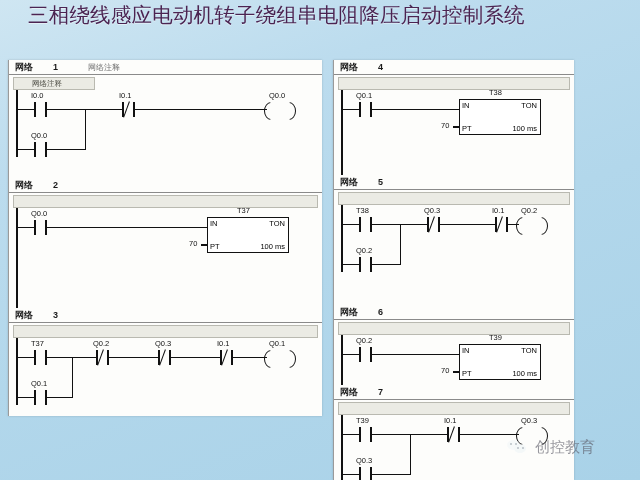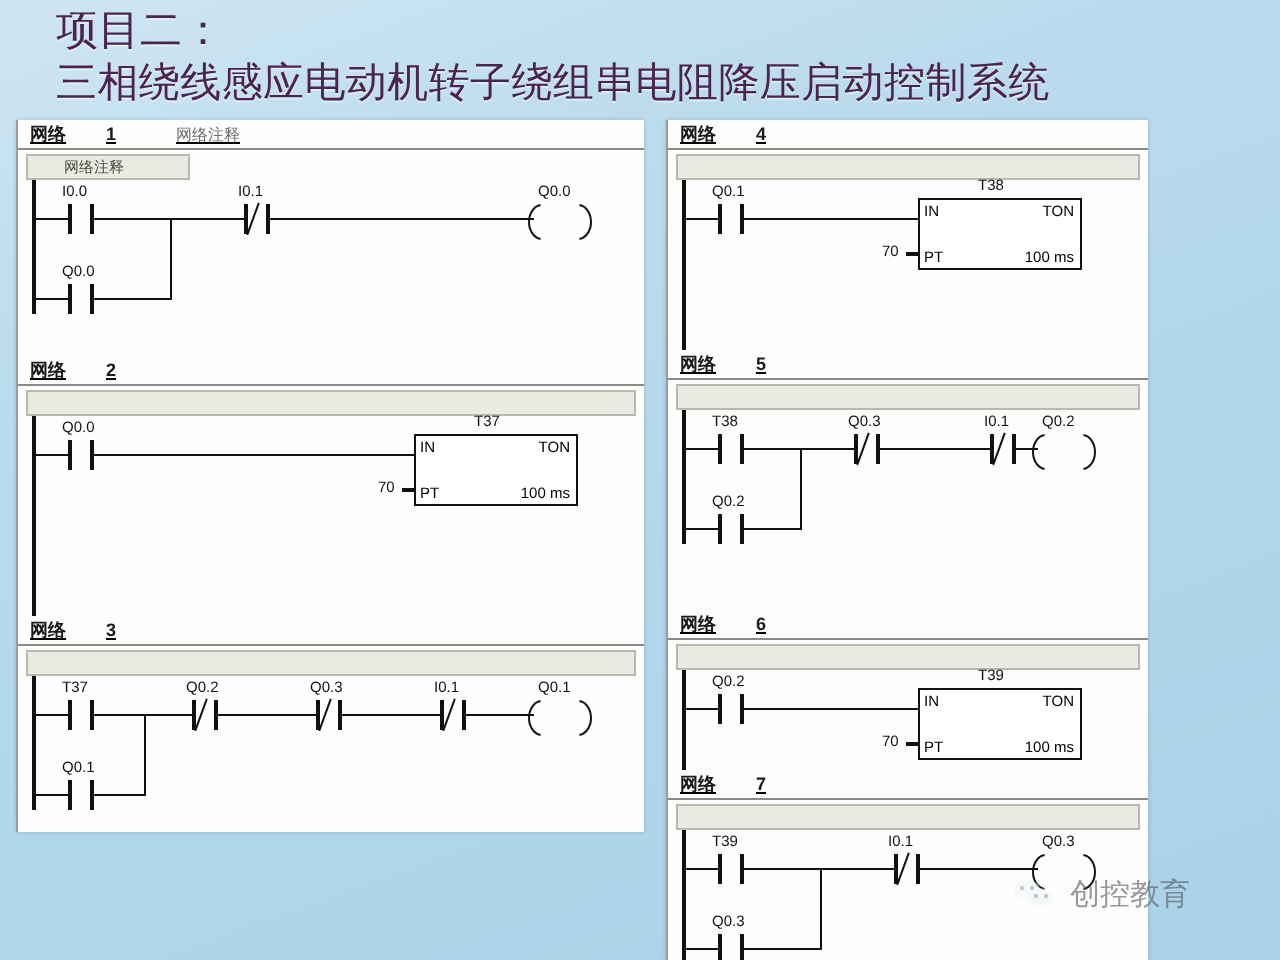--- a/index.html
+++ b/index.html
@@ -23,21 +23,21 @@
     border-left:1px solid #9a9a9a;
     box-shadow:0 0 2px rgba(0,0,0,.18);
     overflow:hidden;
   }
   #panel-left{left:8px;top:60px;width:313px;height:356px;}
   #panel-right{left:333px;top:60px;width:240px;height:420px;}
 
   .net{position:relative;}
   .net-header{
     height:14px;padding-left:6px;display:flex;align-items:center;gap:16px;
-    border-bottom:1px solid #8a8a8a;background:#fdfdfb;text-decoration:underline;
+    border-bottom:1px solid #8a8a8a;background:#fdfdfb;
   }
   .net-label{font-size:9px;font-weight:bold;color:#1a1a1a;}
   .net-num{font-size:9px;font-weight:bold;color:#1a1a1a;margin-left:-13px;}
   .net-title{font-size:8px;color:#6f6f6f;}
   .net-comment{
     height:11px;margin:2px 4px 0 4px;background:#ebebe4;
     border:1px solid #b9b9b0;display:flex;align-items:center;padding-left:3px;
   }
   .net-comment span{font-size:7.5px;color:#4a4a42;}
   .rung-area{position:relative;}
@@ -77,21 +77,20 @@
   #wm-text{font-family:"Liberation Serif", serif;font-size:15px;color:#5a5a66;opacity:.62;}
   #wm-icon{width:24px;height:17px;position:relative;opacity:.55;}
   #wm-icon .b1{position:absolute;left:2px;top:1px;width:13px;height:10px;background:#f2f6f8;border-radius:50%;}
   #wm-icon .b2{position:absolute;left:9px;top:5px;width:12px;height:9px;background:#eef4f7;border-radius:50%;}
   #wm-icon .d{position:absolute;width:1.6px;height:1.6px;background:#8d9aa6;border-radius:50%;}
 </style>
 </head>
 <body>
 
 <div id="title-block">
-  <div class="tline l1">项目二：</div>
   <div class="tline l2">三相绕线感应电动机转子绕组串电阻降压启动控制系统</div>
 </div>
 
 <div class="panel" id="panel-left">
     <div class="net" style="position: absolute; left: 0px; top: 0px; width: 313px; height: 118px;">
       <div class="net-header">
         <span class="net-label">网络</span>
         <span class="net-num" style="margin-left: 4px;">1</span>
         <span class="net-title" style="margin-left: 14px;">网络注释</span>
       </div>

